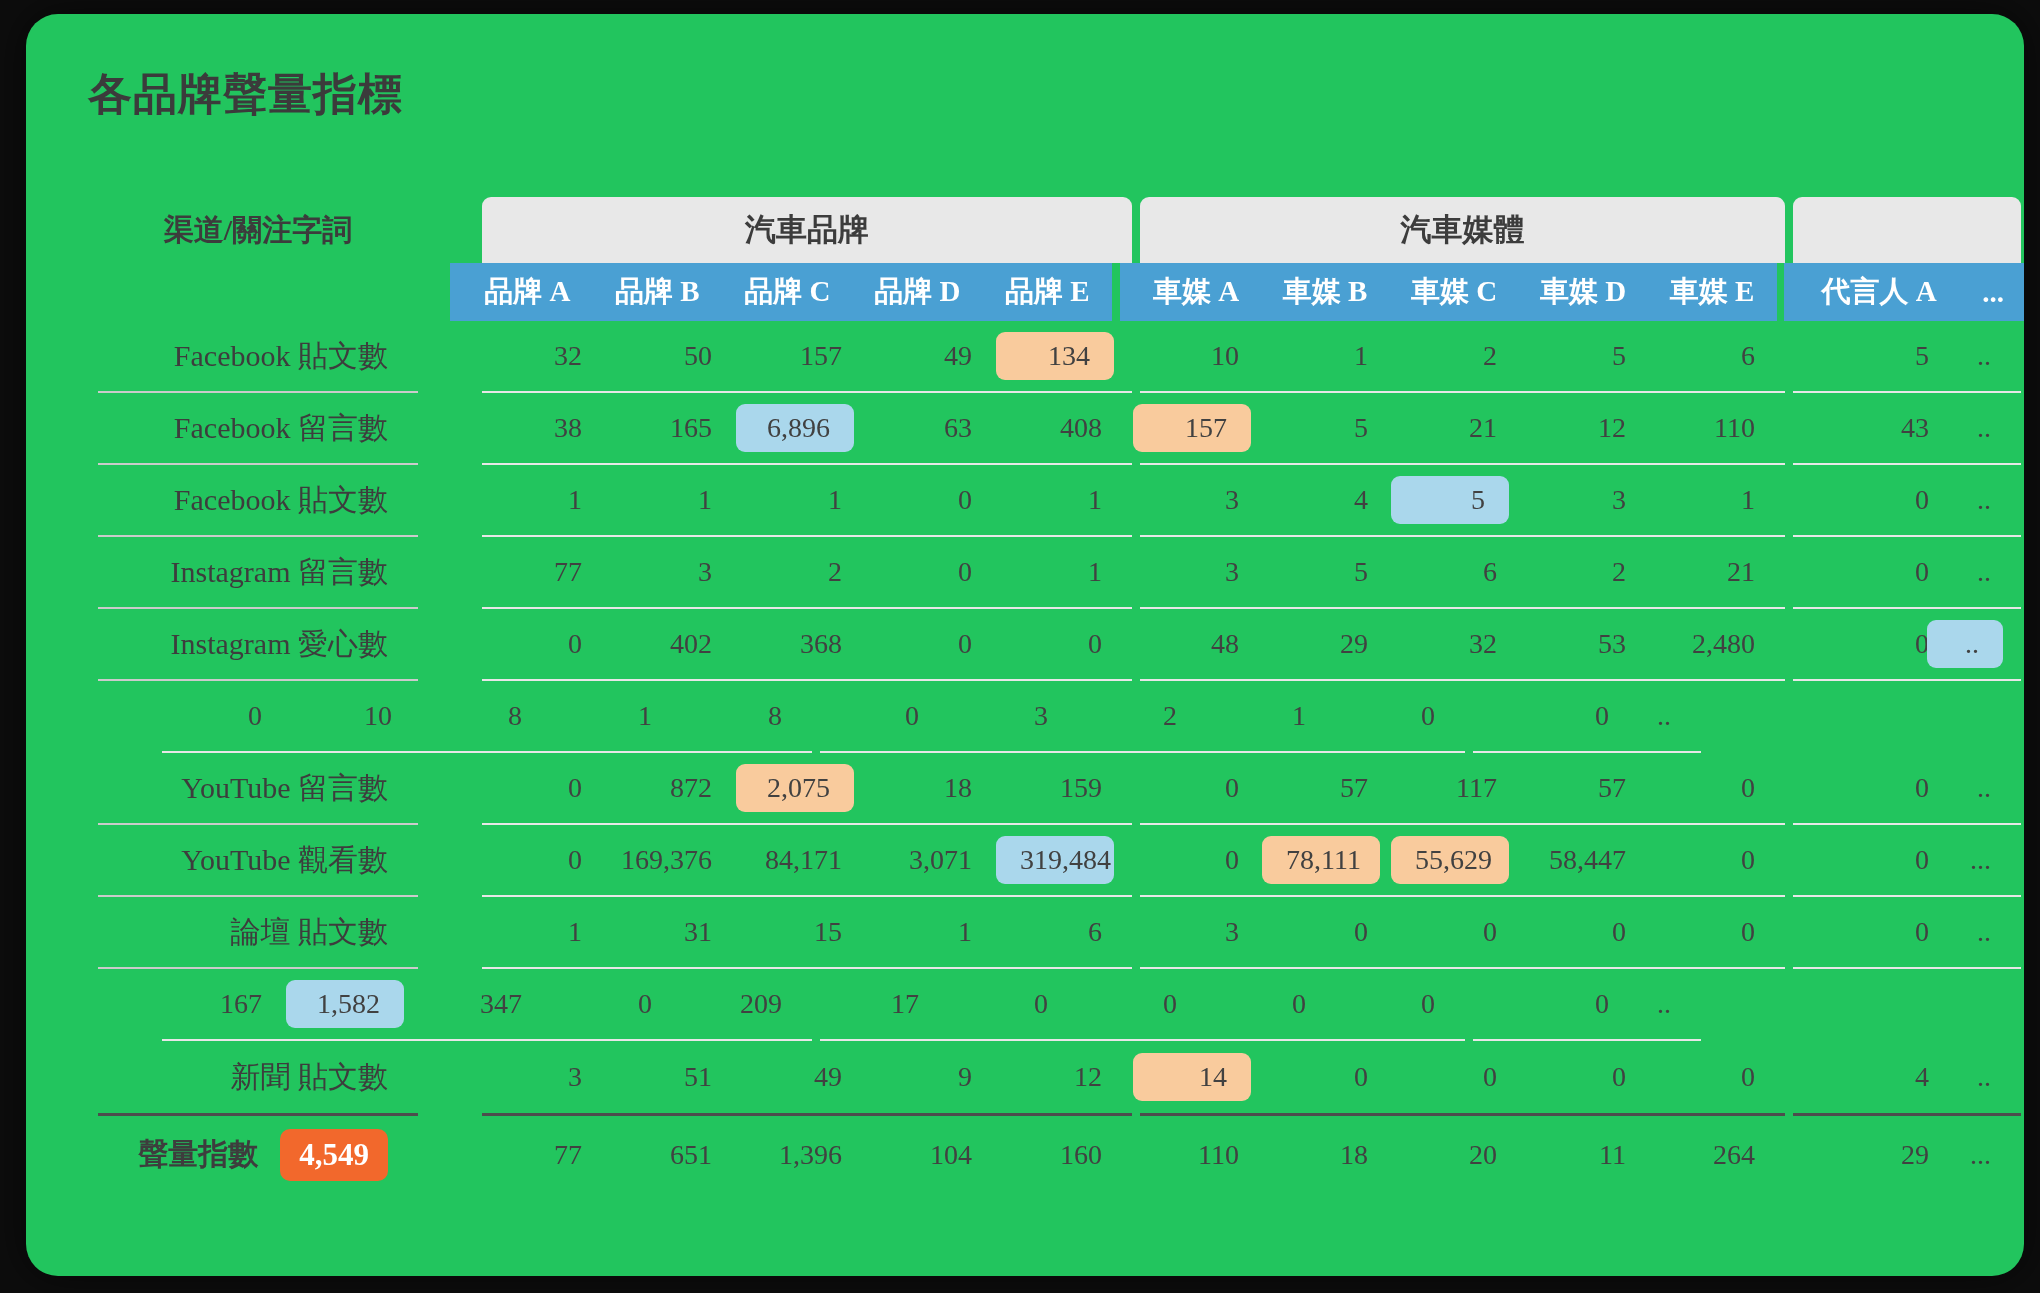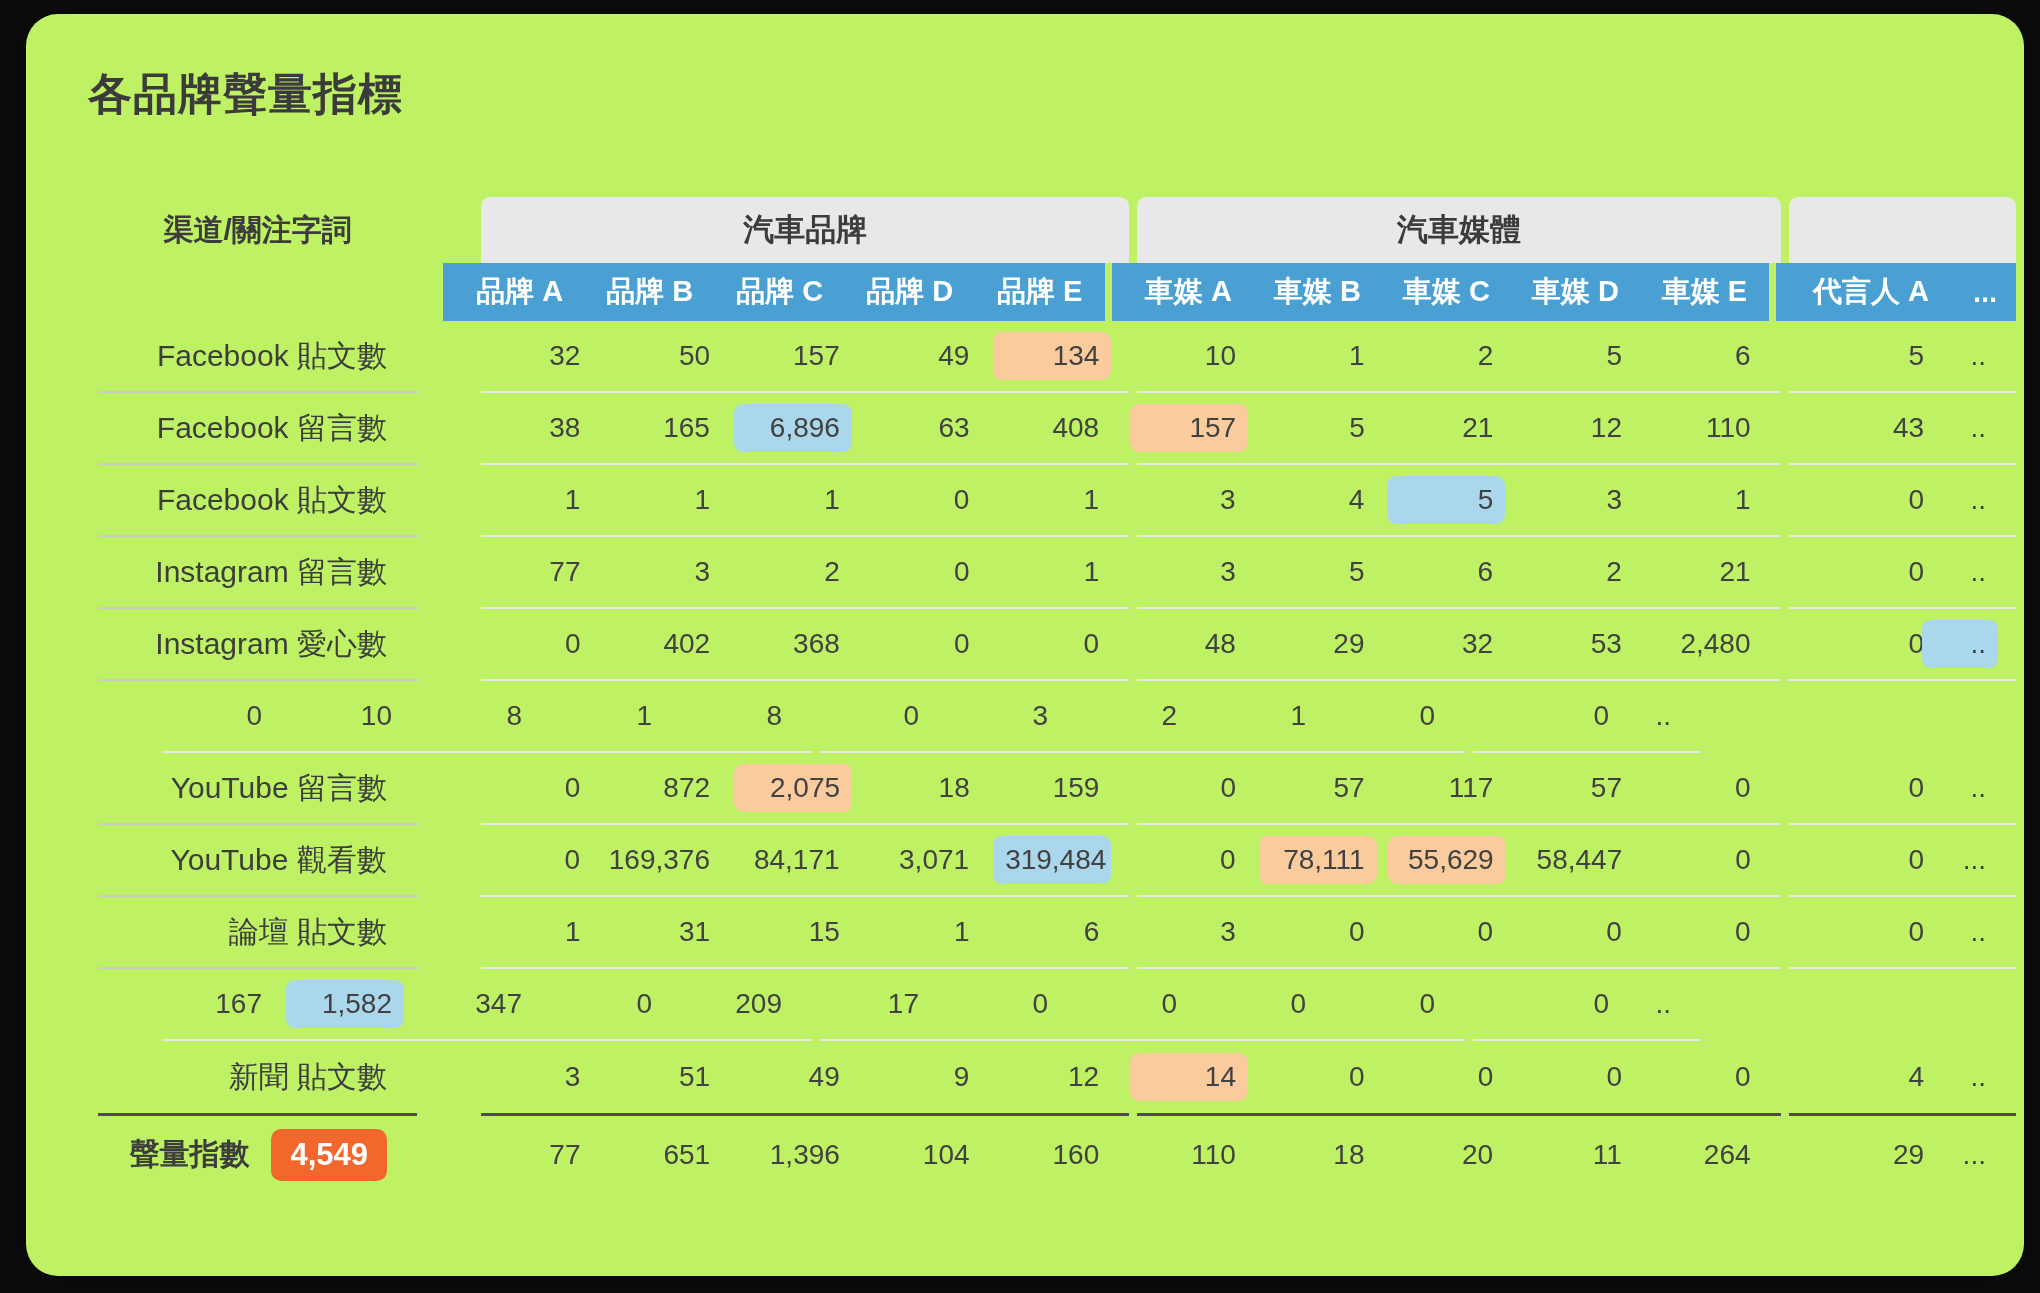--- a/index.html
+++ b/index.html
@@ -3,28 +3,28 @@
 <meta charset="utf-8">
 <style>
   html,body{margin:0;padding:0;}
   body{
     width:2040px;height:1293px;position:relative;overflow:hidden;
     background:#0d0d0d;
     font-family:"Liberation Sans","DejaVu Sans",sans-serif;
   }
   .card{
     position:absolute;left:26px;top:14px;width:1998px;height:1262px;
-    background:#bef264;border-radius:32px;
+    background:#22c55e;border-radius:32px;
     box-shadow:0 0 40px rgba(0,0,0,.6);
   }
   h1.title{
     margin:54px 0 0 62px;font-size:44px;line-height:51px;
     color:#3b3b3b;font-weight:bold;letter-spacing:1px;
   }
-  .table{margin:78px 8px 0 72px;}
+  .table{margin:78px 0 0 72px;font-family:Liberation Serif, serif;}
   .row{display:flex;align-items:stretch;}
   .c{box-sizing:border-box;display:flex;align-items:center;}.sp{width:64px}.gapv{width:8px}
   .w-a{width:130px}.w-b{width:129px}.w-c{width:166px}.w-d{width:62px}
   .hb-sp{width:384px}
   
   .head-a{height:66px}
   .corner{width:320px;display:flex;align-items:center;justify-content:center;
     font-size:30px;font-weight:bold;color:#3c3c3c;}
   .ghead{background:#e8e8e8;border-radius:9px 9px 0 0;display:flex;align-items:center;
     justify-content:center;font-size:31px;font-weight:bold;color:#3c3c3c;}
@@ -36,21 +36,21 @@
     color:#ffffff;font-size:29px;font-weight:bold;white-space:nowrap;}
   
   .datarow{height:72px}
   .lab{width:320px;justify-content:flex-end;padding-right:30px;
     font-size:30px;color:#3d3d3d;border-bottom:2px solid #cbcbcb;white-space:nowrap;}
   .val{justify-content:flex-end;padding-right:30px;font-size:28px;color:#414141;
     border-bottom:2px solid #e7e7e7;white-space:nowrap;}
   #rowsbox .datarow:last-child .c{border-bottom:none;}
   
   .pill{display:inline-block;box-sizing:border-box;min-width:118px;
-    padding:8px 12px;margin-right:-12px;border-radius:9px;text-align:right;}
+    padding:8px 24px;margin-right:-12px;border-radius:9px;text-align:right;}
   .pill.orange{background:#f9cb9d;}
   .pill.blue{background:#aad7ec;}
   .w-d .pill{min-width:76px;}
   
   .total{height:80px}
   .total .c{border-top:3px solid #4d4d4d;border-bottom:none;}
   .total .lab{font-weight:bold;gap:22px;}
   .badge{display:inline-block;background:#f2682c;color:#ffffff;font-weight:bold;
     font-size:31px;padding:8px 19px;border-radius:10px;}
 </style>

